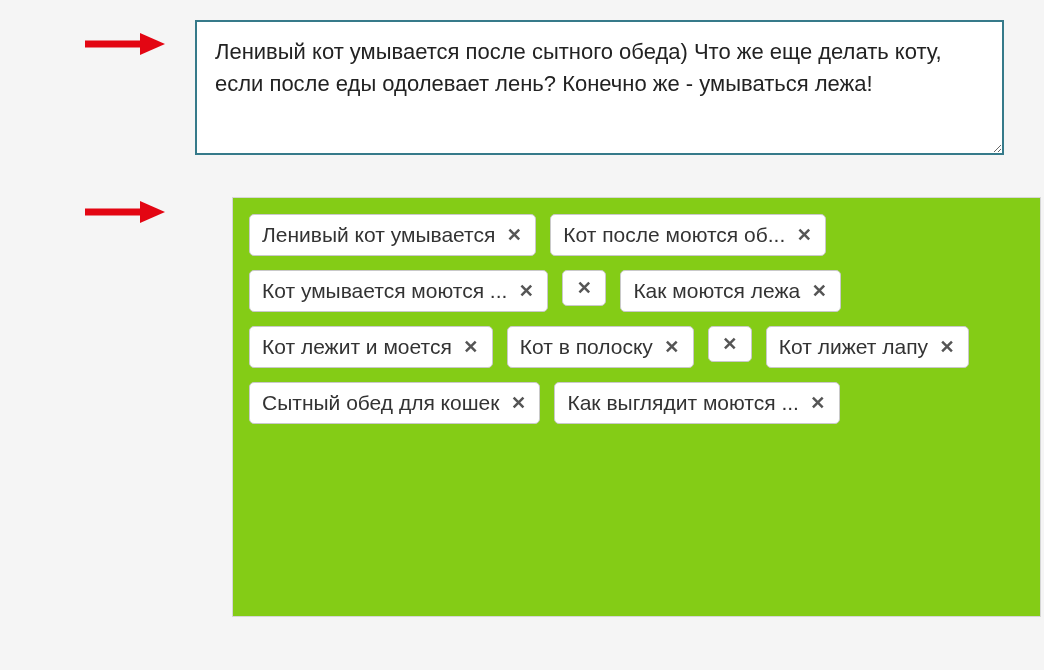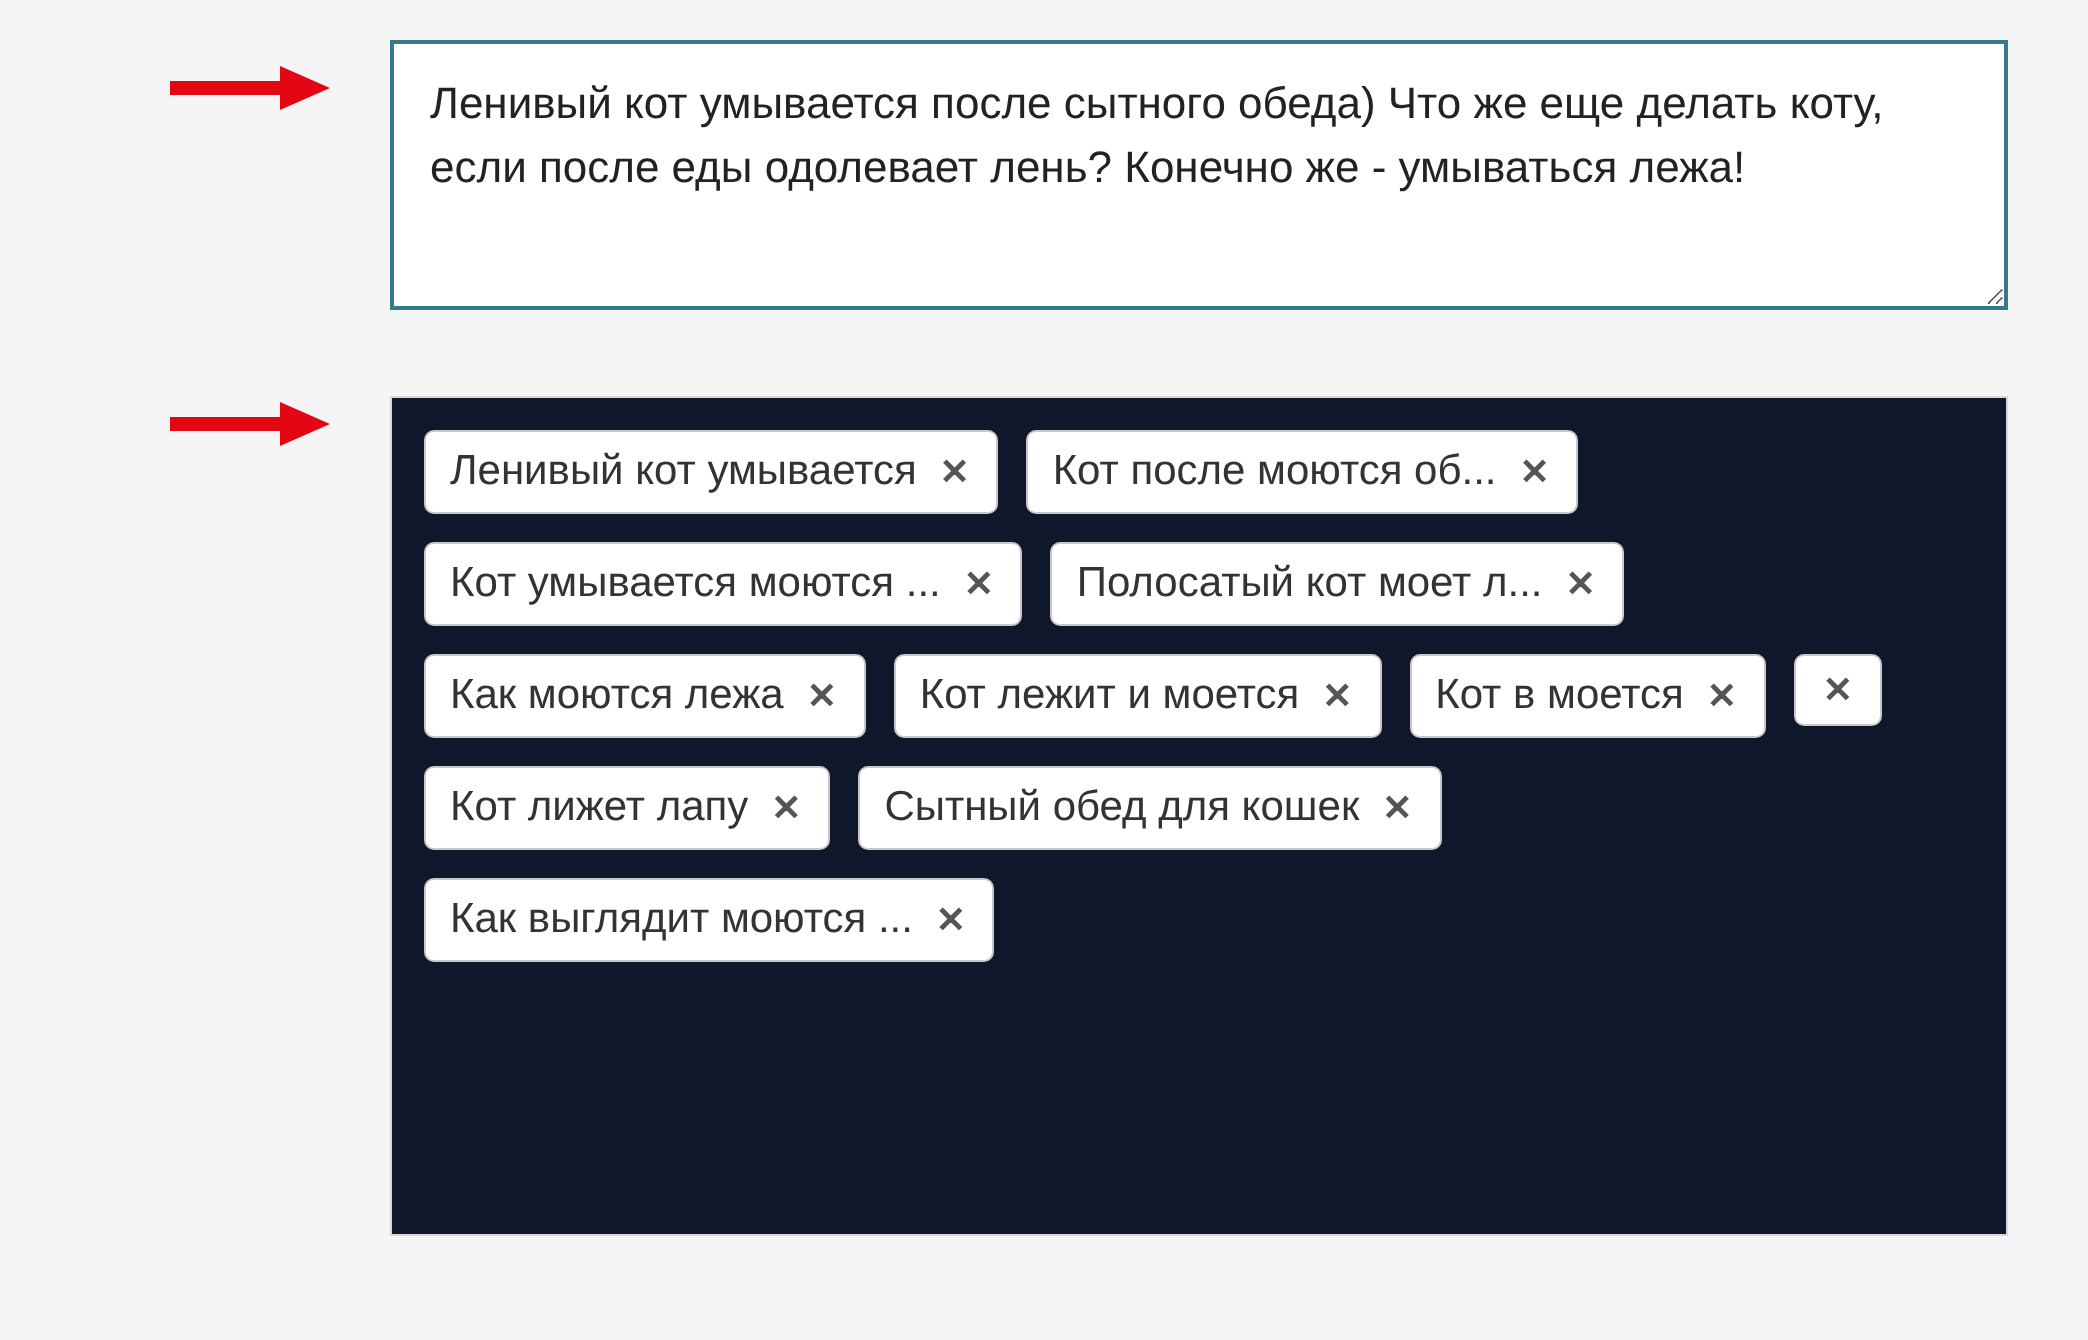--- a/index.html
+++ b/index.html
@@ -46,23 +46,24 @@
       line-height: 1.45;
       resize: both;
       overflow: auto;
       position: relative;
       margin-bottom: 38px;
       font-family: inherit;
     }
     .tags-box {
       width: 100%;
       min-height: 420px;
-      background: #0f172a;
+      background: #84cc16;
       border: 1px solid #d6d6d6;
       padding: 16px 16px;
+      margin-left: 37px;
     }
     .tags-wrap {
       display: flex;
       flex-wrap: wrap;
       gap: 14px 14px;
       align-items: flex-start;
     }
     .tag {
       display: inline-flex;
       align-items: center;
@@ -120,33 +121,32 @@
         </span>
         <span class="tag">
           <span class="tag-label">Кот после моются об...</span>
           <span class="tag-close">✕</span>
         </span>
         <span class="tag">
           <span class="tag-label">Кот умывается моются ...</span>
           <span class="tag-close">✕</span>
         </span>
         <span class="tag">
-          <span class="tag-label">Полосатый кот моет л...</span>
           <span class="tag-close">✕</span>
         </span>
         <span class="tag">
           <span class="tag-label">Как моются лежа</span>
           <span class="tag-close">✕</span>
         </span>
         <span class="tag">
           <span class="tag-label">Кот лежит и моется</span>
           <span class="tag-close">✕</span>
         </span>
         <span class="tag">
-          <span class="tag-label">Кот в моется</span>
+          <span class="tag-label">Кот в полоску</span>
           <span class="tag-close">✕</span>
         </span>
         <span class="tag">
           <span class="tag-close">✕</span>
         </span>
         <span class="tag">
           <span class="tag-label">Кот лижет лапу</span>
           <span class="tag-close">✕</span>
         </span>
         <span class="tag">

